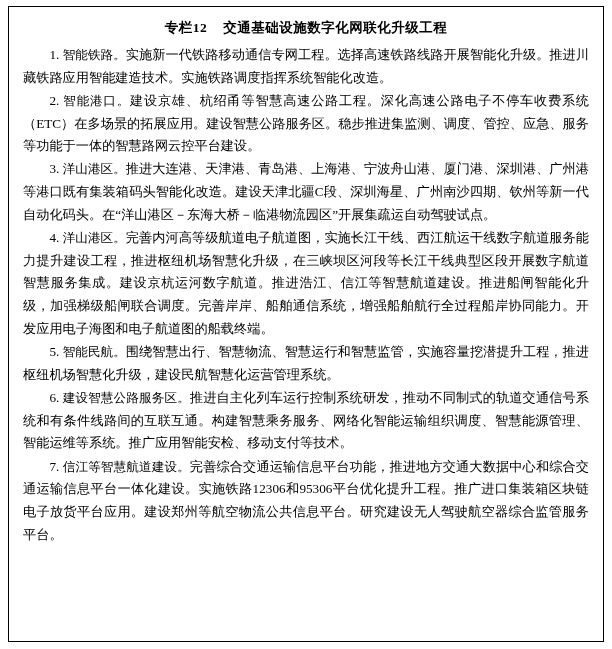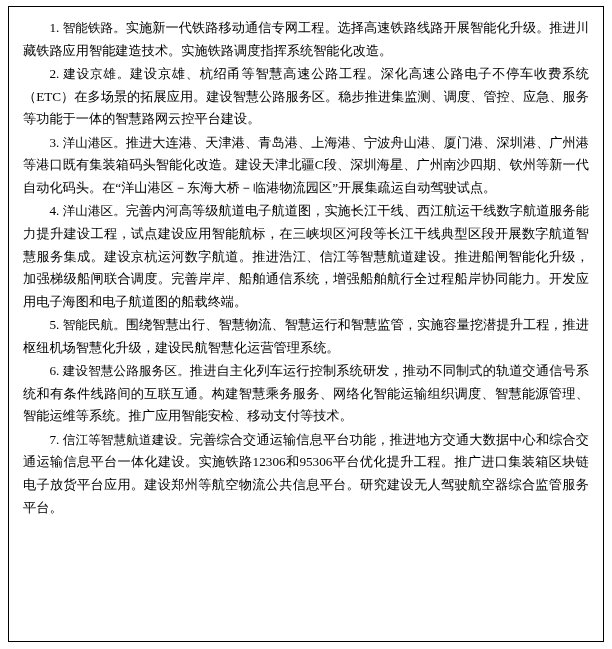--- a/index.html
+++ b/index.html
@@ -60,35 +60,38 @@
   .para .num {
     font-family: "Liberation Serif", "DejaVu Serif", serif;
   }
 </style>
 </head>
 <body>
 
 <div class="page">
   <div class="box">
 
+    <div class="title-row">
+      <span class="t-num">专栏12</span><span class="t-gap"></span><span>交通基础设施数字化网联化升级工程</span>
+    </div>
 
     <p class="para">
       <span class="num">1.</span><span>&nbsp;</span><span class="lead">智能铁路。</span><span>实施新一代铁路移动通信专网工程。选择高速铁路线路开展智能化升级。推进川藏铁路应用智能建造技术。实施铁路调度指挥系统智能化改造。</span>
     </p>
 
     <p class="para">
-      <span class="num">2.</span><span>&nbsp;</span><span class="lead">建设京雄。</span><span>建设京雄、杭绍甬等智慧高速公路工程。深化高速公路电子不停车收费系统（ETC）在多场景的拓展应用。建设智慧公路服务区。稳步推进集监测、调度、管控、应急、服务等功能于一体的智慧路网云控平台建设。</span>
+      <span class="num">2.</span><span>&nbsp;</span><span class="lead">智能港口。</span><span>建设京雄、杭绍甬等智慧高速公路工程。深化高速公路电子不停车收费系统（ETC）在多场景的拓展应用。建设智慧公路服务区。稳步推进集监测、调度、管控、应急、服务等功能于一体的智慧路网云控平台建设。</span>
     </p>
 
     <p class="para">
       <span class="num">3.</span><span>&nbsp;</span><span class="lead">洋山港区。</span><span>推进大连港、天津港、青岛港、上海港、宁波舟山港、厦门港、深圳港、广州港等港口既有集装箱码头智能化改造。建设天津北疆C段、深圳海星、广州南沙四期、钦州等新一代自动化码头。在“洋山港区－东海大桥－临港物流园区”开展集疏运自动驾驶试点。</span>
     </p>
 
     <p class="para">
-      <span class="num">4.</span><span>&nbsp;</span><span class="lead">洋山港区。</span><span>完善内河高等级航道电子航道图，实施长江干线、西江航运干线数字航道服务能力提升建设工程，试点建设应用智能航标，在三峡坝区河段等长江干线典型区段开展数字航道智慧服务集成。建设京杭运河数字航道。推进浩江、信江等智慧航道建设。推进船闸智能化升级，加强梯级船闸联合调度。完善岸岸、船舶通信系统，增强船舶航行全过程船岸协同能力。开发应用电子海图和电子航道图的船载终端。</span>
+      <span class="num">4.</span><span>&nbsp;</span><span class="lead">洋山港区。</span><span>完善内河高等级航道电子航道图，实施长江干线、西江航运干线数字航道服务能力提升建设工程，推进枢纽机场智慧化升级，在三峡坝区河段等长江干线典型区段开展数字航道智慧服务集成。建设京杭运河数字航道。推进浩江、信江等智慧航道建设。推进船闸智能化升级，加强梯级船闸联合调度。完善岸岸、船舶通信系统，增强船舶航行全过程船岸协同能力。开发应用电子海图和电子航道图的船载终端。</span>
     </p>
 
     <p class="para">
       <span class="num">5.</span><span>&nbsp;</span><span class="lead">智能民航。</span><span>围绕智慧出行、智慧物流、智慧运行和智慧监管，实施容量挖潜提升工程，推进枢纽机场智慧化升级，建设民航智慧化运营管理系统。</span>
     </p>
 
     <p class="para">
       <span class="num">6.</span><span>&nbsp;</span><span class="lead">建设智慧公路服务区。</span><span>推进自主化列车运行控制系统研发，推动不同制式的轨道交通信号系统和有条件线路间的互联互通。构建智慧乘务服务、网络化智能运输组织调度、智慧能源管理、智能运维等系统。推广应用智能安检、移动支付等技术。</span>
     </p>
 

